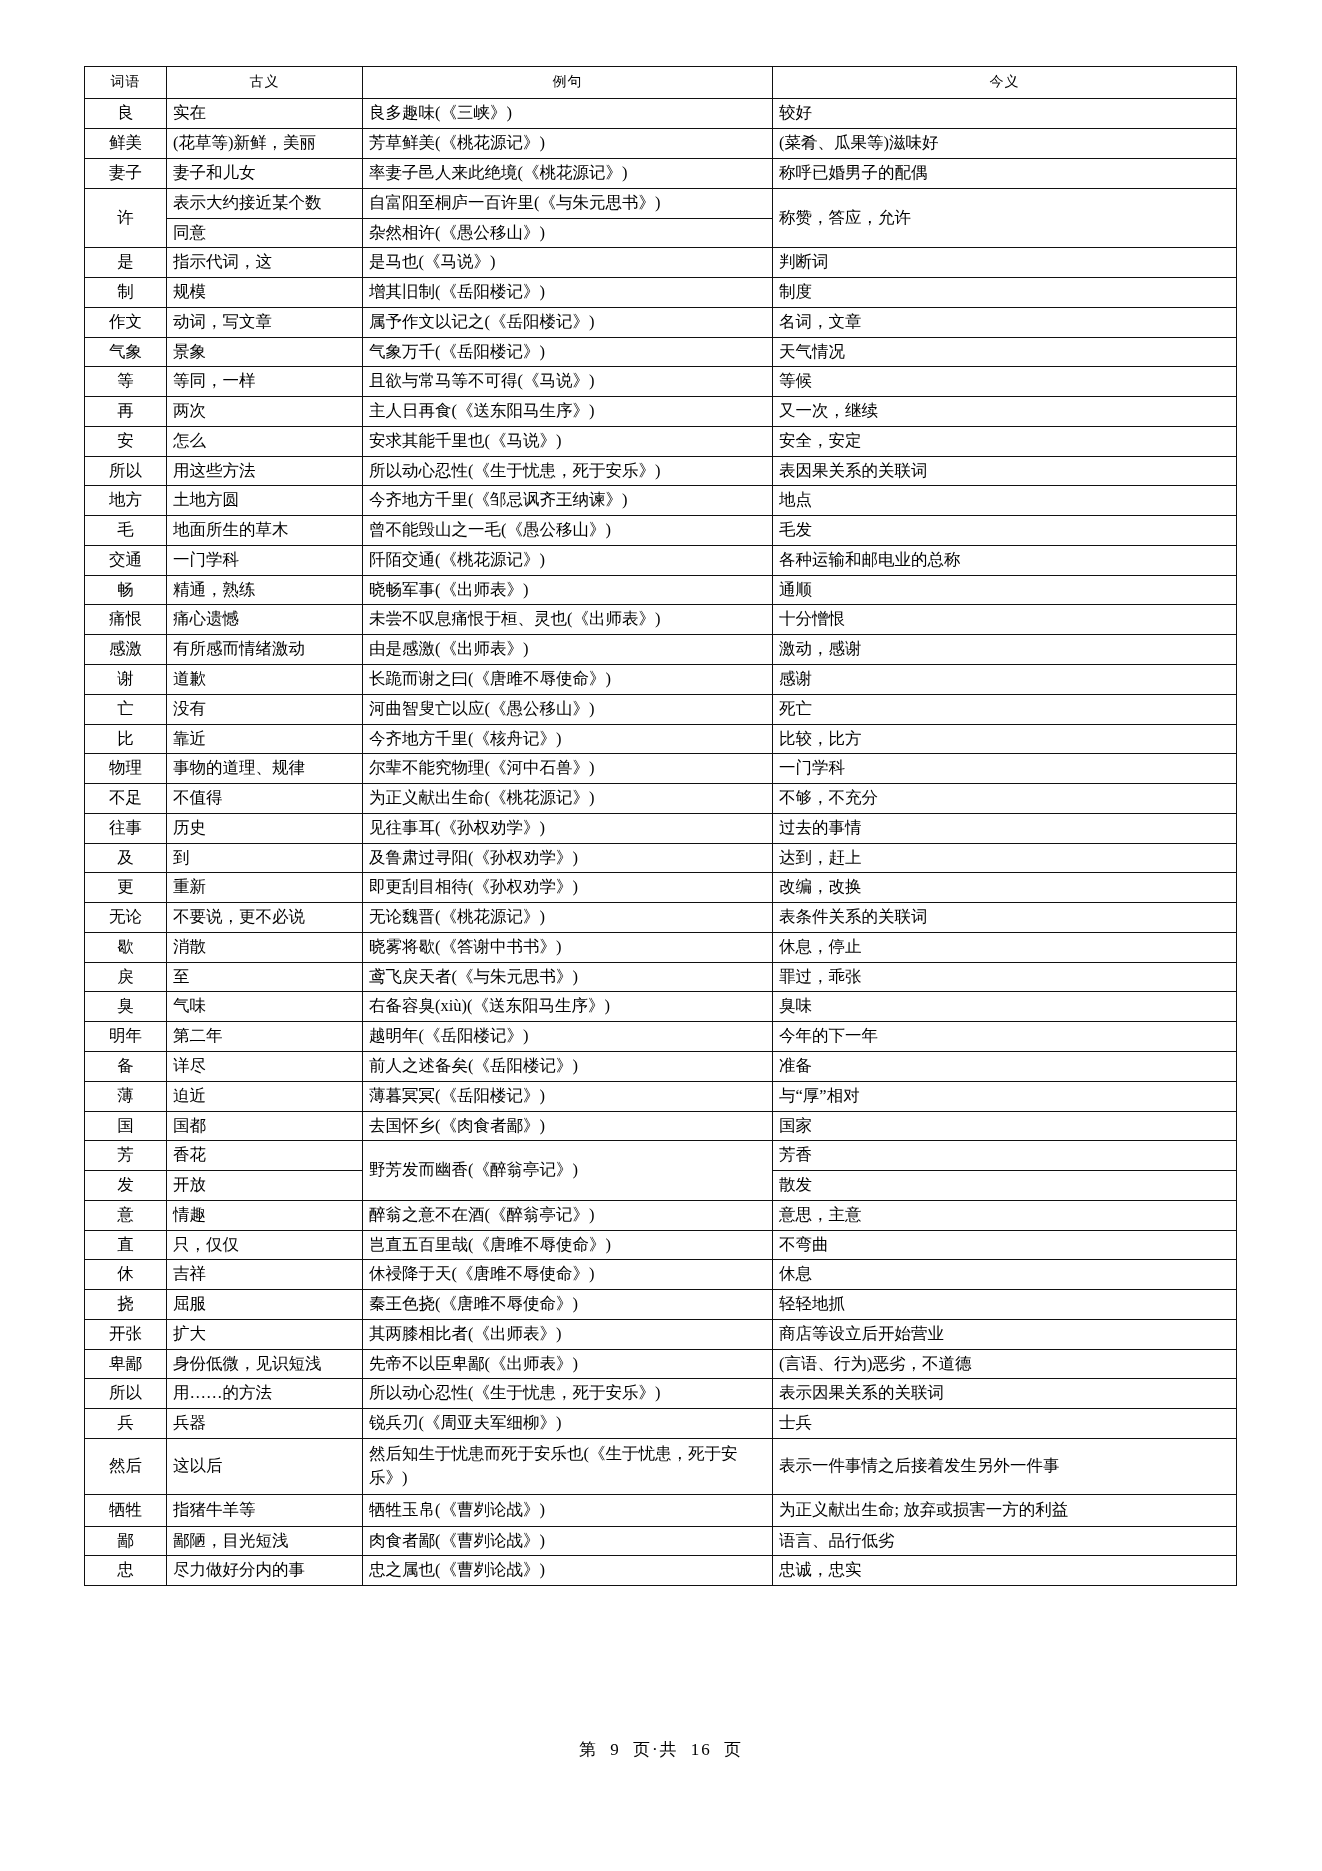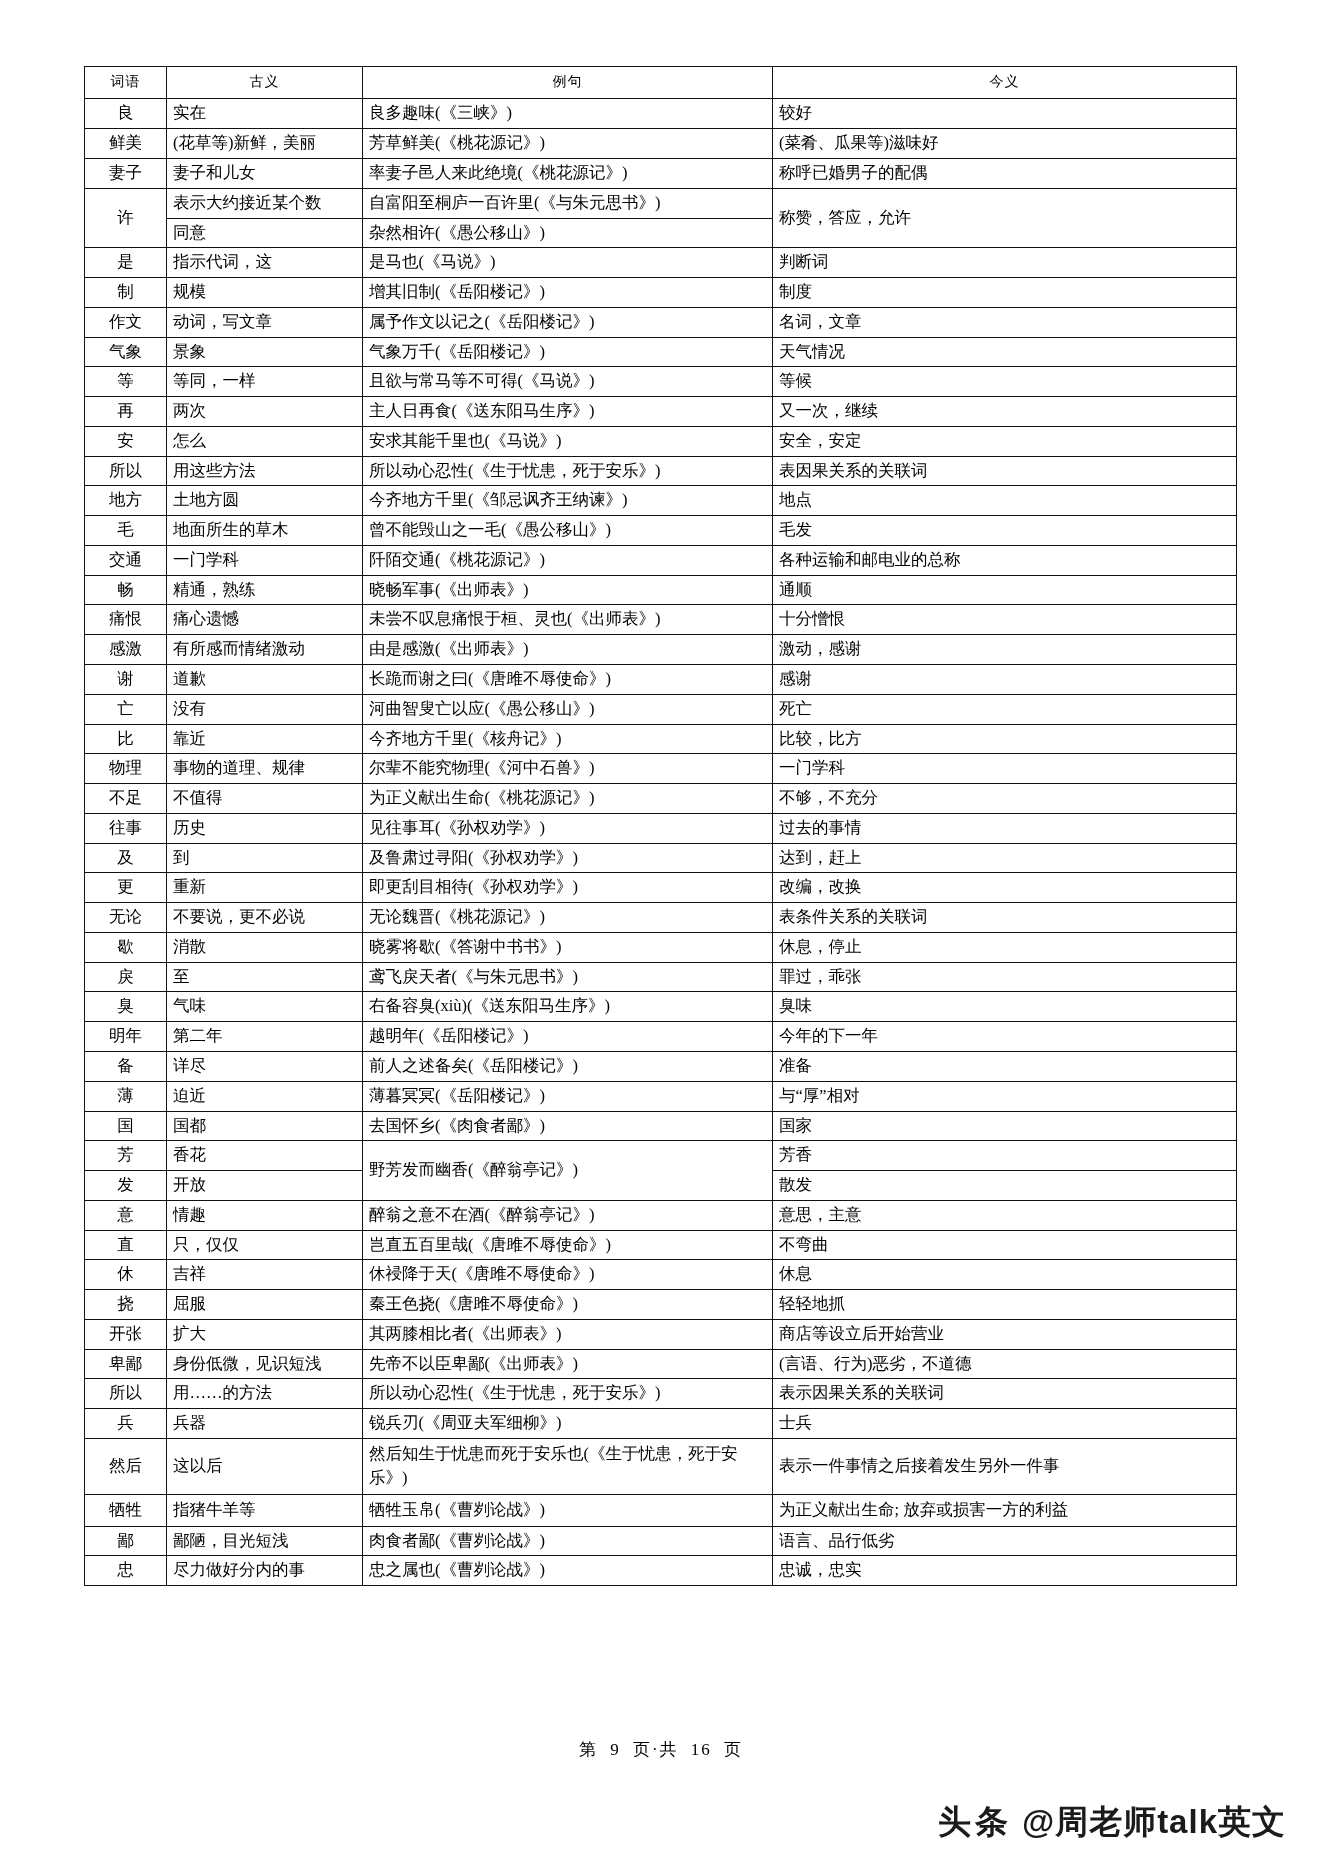--- a/index.html
+++ b/index.html
@@ -408,18 +408,14 @@
   </div>
 
   <div class="footer">
     <span>第</span>
     <span class="num">9</span>
     <span>页·共</span>
     <span class="num">16</span>
     <span>页</span>
   </div>
 
-  <div class="watermark">
-    <span class="tt">头条</span>
-    <span>@周老师talk英文</span>
-  </div>
 
 </div>
 
 </body></html>

